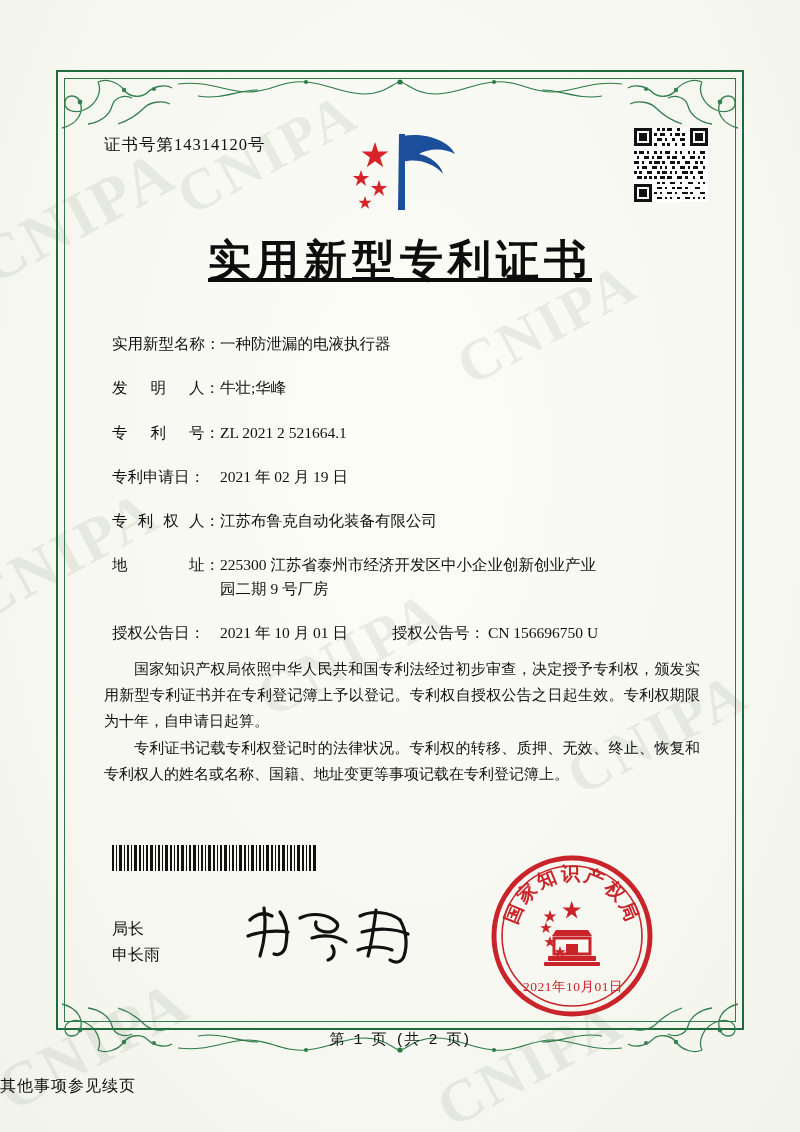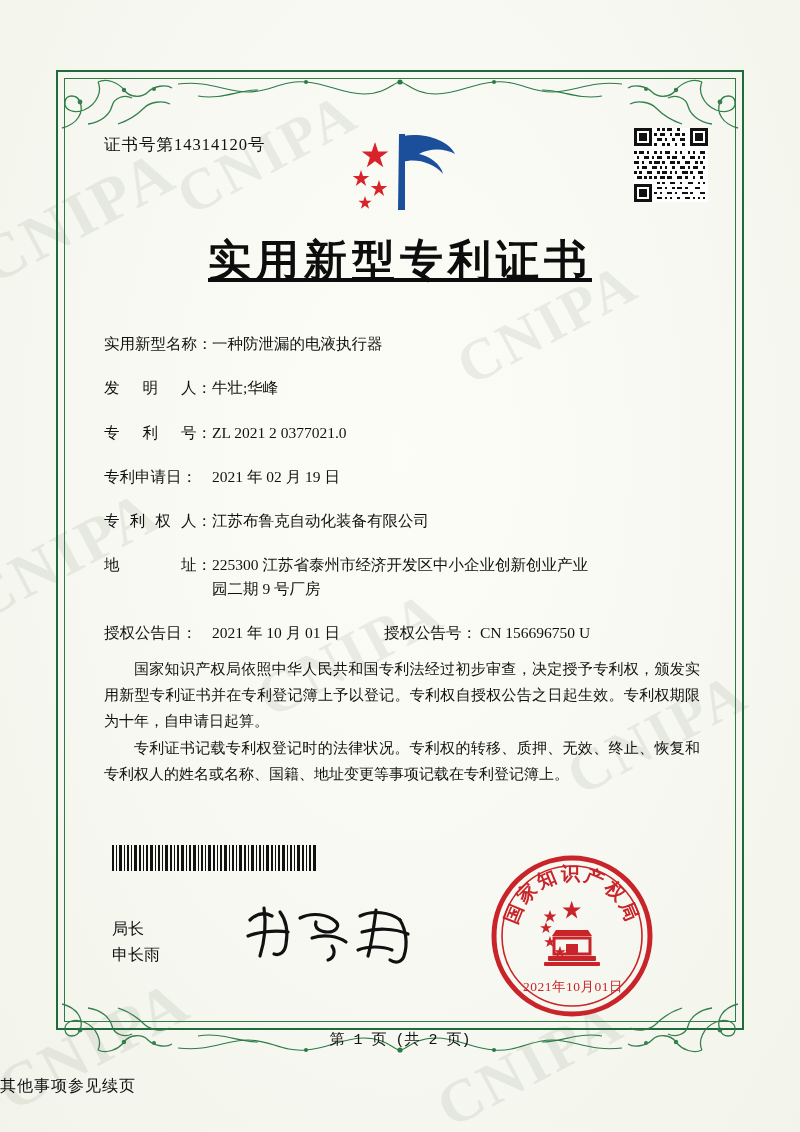--- a/index.html
+++ b/index.html
@@ -132,20 +132,21 @@
     top: 332px;
     width: 600px;
     font-size: 15.5px;
     color: #111;
   }
   .field {
     display: flex;
     align-items: flex-start;
     margin-bottom: 21px;
     line-height: 1.5;
+    margin-left: 8px;
   }
   .f-label {
     flex: 0 0 auto;
     width: 108px;
     white-space: nowrap;
   }
   .f-label.spread {
     display: inline-flex;
     justify-content: space-between;
   }
@@ -394,21 +395,21 @@
       </div>
       <div class="f-value">牛壮;华峰</div>
     </div>
 
     <div class="field">
       <div class="f-label spread">
         <span>专</span>
         <span>利</span>
         <span>号：</span>
       </div>
-      <div class="f-value">ZL 2021 2 0377021.0</div>
+      <div class="f-value">ZL 2021 2 521664.1</div>
     </div>
 
     <div class="field">
       <div class="f-label">专利申请日：</div>
       <div class="f-value">2021 年 02 月 19 日</div>
     </div>
 
     <div class="field">
       <div class="f-label spread">
         <span>专</span>

